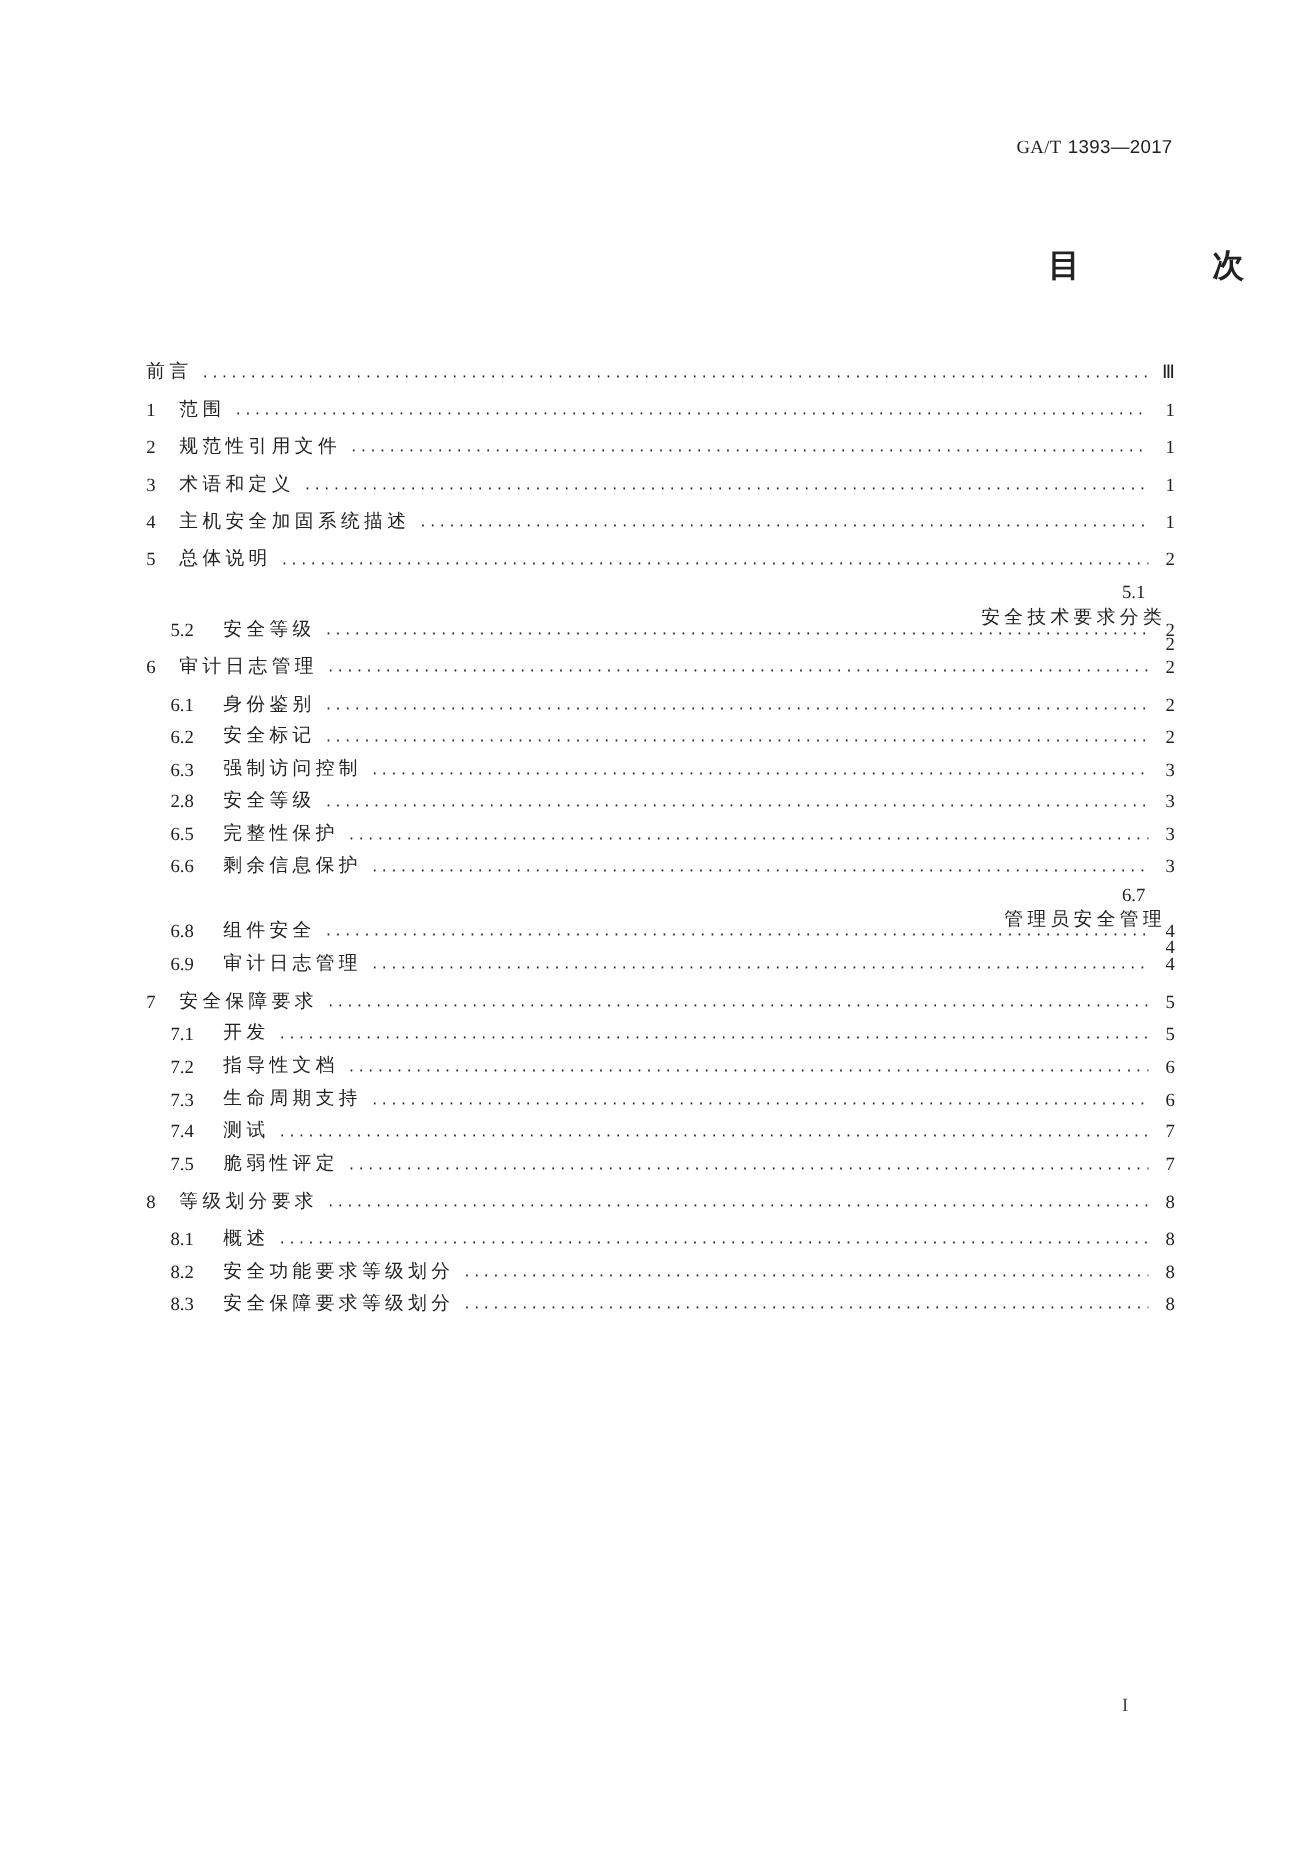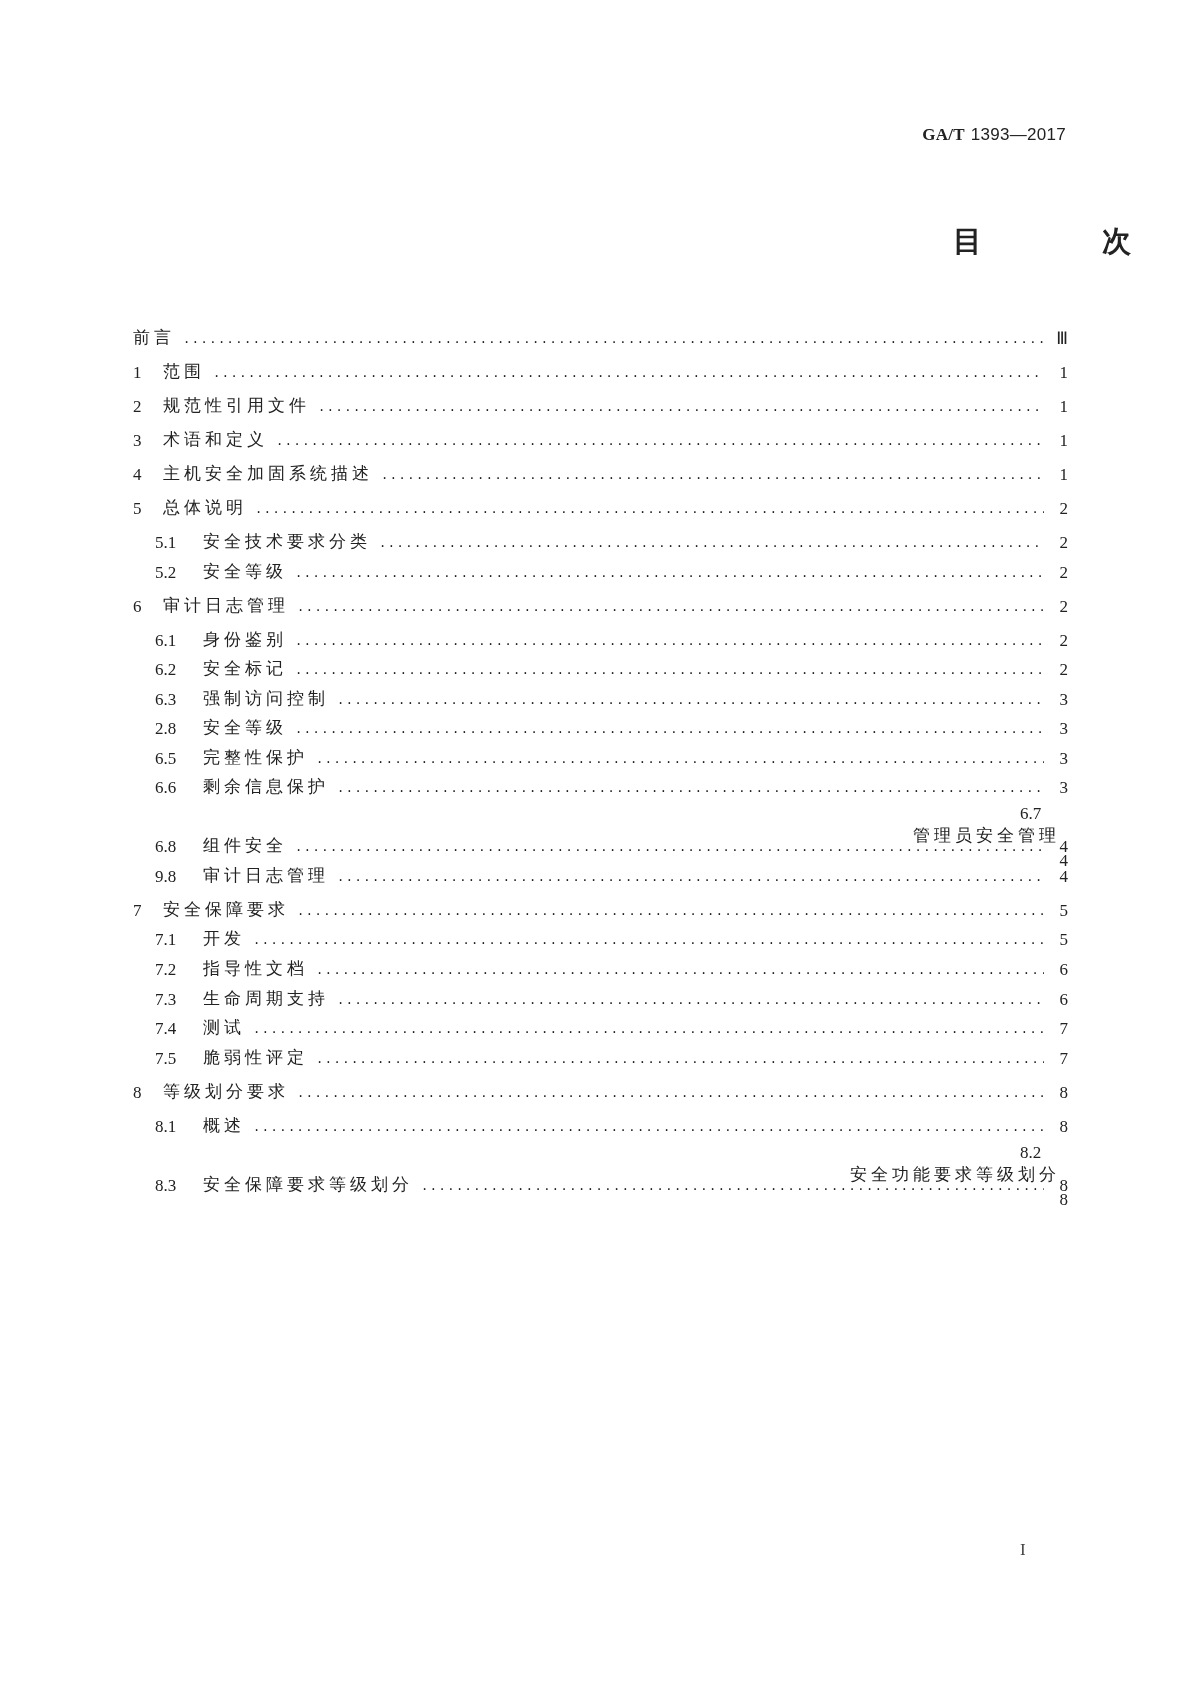--- a/index.html
+++ b/index.html
@@ -1,19 +1,19 @@
 <!DOCTYPE html>
 <html><head>
 <meta charset="utf-8">
 <style>
   html, body { margin: 0; padding: 0; background: #ffffff; }
   body { width: 1191px; height: 1684px; position: relative; overflow: hidden;
          font-family: "DejaVu Serif", "Liberation Serif", serif; color: #222; }
   .std-code { position: absolute; top: 124px; right: 125px; font-size: 17px; letter-spacing: 0.3px; }
-  .std-code .ga { font-family: "Liberation Serif", serif; font-weight: bold; }
+  .std-code .ga { font-family: "Liberation Serif", serif; font-weight: normal; }
   .std-code .num { font-family: "Liberation Sans", sans-serif; }
   .title { position: absolute; top: 222px; left: 0; width: 100%; text-align: right;
            font-family: "DejaVu Sans", sans-serif; font-weight: bold; font-size: 29px; letter-spacing: 60px; }
   .title span { display: inline-block; margin-left: 60px; }
   .toc { position: absolute; left: 133px; top: 325px; width: 935px; }
   .row { position: absolute; left: 0; right: 0; height: 24px; display: flex; align-items: flex-end;
          font-size: 17px; }
   .row .num { flex: 0 0 auto; font-family: "Liberation Serif", serif; }
   .row.l1 .num { width: 30px; }
   .row.l2 { padding-left: 22px; }
@@ -66,21 +66,21 @@
       <span class="label">主机安全加固系统描述</span>
       <span class="dots">············································································································································································································································································································</span>
       <span class="page">1</span>
     </div>
     <div class="row l1" style="top: 170px;">
       <span class="num">5</span>
       <span class="label">总体说明</span>
       <span class="dots">············································································································································································································································································································</span>
       <span class="page">2</span>
     </div>
-    <div class="row l2" style="top: 204px; left: 0px;">
+    <div class="row l2" style="top: 204px; left: 0px; flex-direction: column;">
       <span class="num">5.1</span>
       <span class="label">安全技术要求分类</span>
       <span class="dots">············································································································································································································································································································</span>
       <span class="page">2</span>
     </div>
     <div class="row l2" style="top: 234px; left: 0px;">
       <span class="num">5.2</span>
       <span class="label">安全等级</span>
       <span class="dots">············································································································································································································································································································</span>
       <span class="page">2</span>
@@ -133,21 +133,21 @@
       <span class="dots">············································································································································································································································································································</span>
       <span class="page">4</span>
     </div>
     <div class="row l2" style="top: 508px; left: 0px;">
       <span class="num">6.8</span>
       <span class="label">组件安全</span>
       <span class="dots">············································································································································································································································································································</span>
       <span class="page">4</span>
     </div>
     <div class="row l2" style="top: 538px; left: 0px;">
-      <span class="num">9.8</span>
+      <span class="num">6.9</span>
       <span class="label">审计日志管理</span>
       <span class="dots">············································································································································································································································································································</span>
       <span class="page">4</span>
     </div>
     <div class="row l1" style="top: 572px;">
       <span class="num">7</span>
       <span class="label">安全保障要求</span>
       <span class="dots">············································································································································································································································································································</span>
       <span class="page">5</span>
     </div>
@@ -186,21 +186,21 @@
       <span class="label">等级划分要求</span>
       <span class="dots">············································································································································································································································································································</span>
       <span class="page">8</span>
     </div>
     <div class="row l2" style="top: 788px; left: 0px;">
       <span class="num">8.1</span>
       <span class="label">概述</span>
       <span class="dots">············································································································································································································································································································</span>
       <span class="page">8</span>
     </div>
-    <div class="row l2" style="top: 818px; left: 0px; flex-direction: column;">
+    <div class="row l2" style="top: 818px; left: 0px;">
       <span class="num">8.2</span>
       <span class="label">安全功能要求等级划分</span>
       <span class="dots">············································································································································································································································································································</span>
       <span class="page">8</span>
     </div>
     <div class="row l2" style="top: 847px; left: 0px;">
       <span class="num">8.3</span>
       <span class="label">安全保障要求等级划分</span>
       <span class="dots">············································································································································································································································································································</span>
       <span class="page">8</span>

